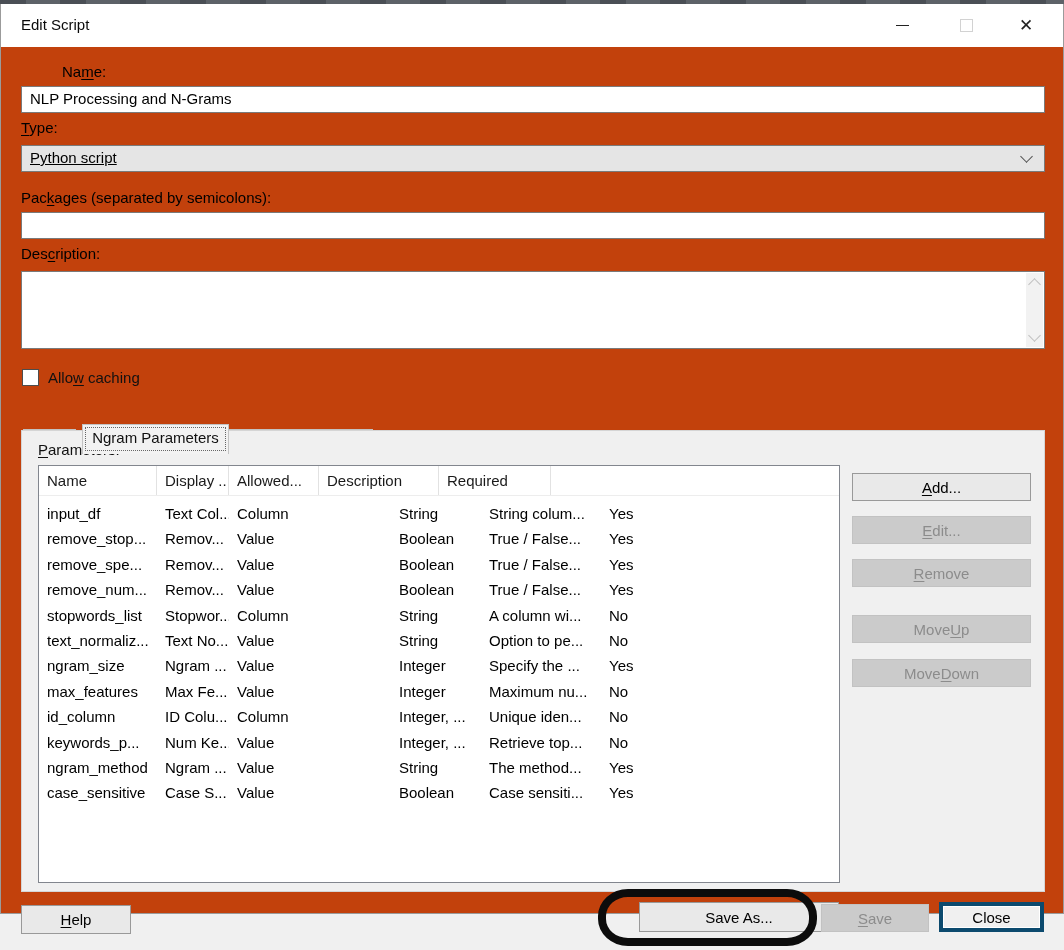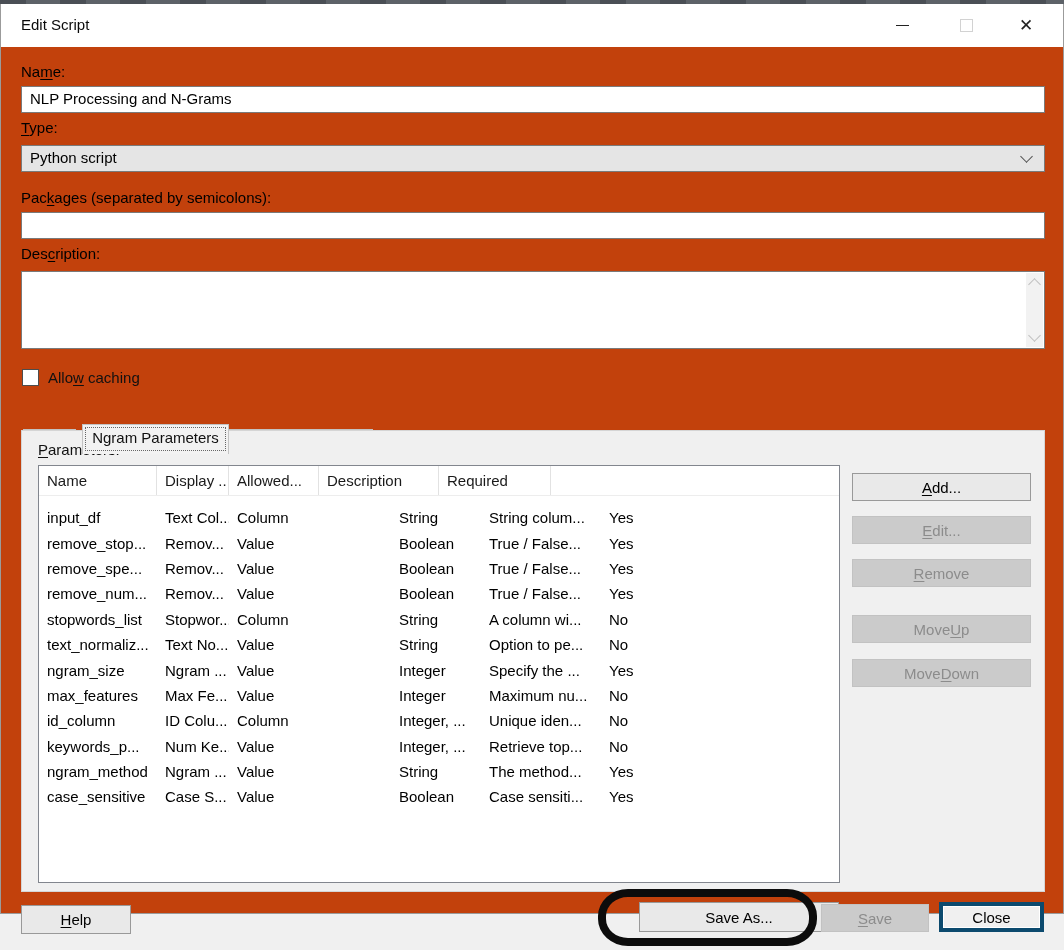--- a/index.html
+++ b/index.html
@@ -50,21 +50,21 @@
   .tab-focus { position:absolute; inset:2px 2px 3px 2px; border:1px dotted #666; pointer-events:none; }
 
   .panel { position:absolute; left:20px; top:426px; width:1024px; height:462px; background:#f0f0f0; border:1px solid #d5d5d5; z-index:2; }
 
   .params-label { position:absolute; left:16px; top:10px; }
 
   .ptable { position:absolute; left:16px; top:34px; width:802px; height:418px; background:#fff; border:1px solid #82868e; }
   .thead { display:flex; height:30px; border-bottom:1px solid #ededed; }
   .hcell { padding:6px 0 0 8px; white-space:nowrap; overflow:hidden; border-right:1px solid #e2e2e2; color:#1a1a1a; }
   .tbody { padding-top:9px; }
-  .trow { display:flex; height:25.4px; align-items:center; }
+  .trow { display:flex; height:25.4px; }
   .tcell { padding-left:8px; white-space:nowrap; overflow:hidden; color:#000; }
   .c0{width:118px;} .c1{width:72px;} .c2{width:162px;} .c3{width:90px;} .c4{width:120px;} .c5{width:112px;}
 
   .btn { position:absolute; display:flex; align-items:center; justify-content:center;
     background:#e9e9e9; border:1px solid #999; color:#000; }
   .btn.disabled { background:#cbcbcb; border-color:#c2c2c2; color:#8c8c8c; }
   .side-btn { left:830px; width:179px; height:28px; }
   .sb0{top:42px;} .sb1{top:85px;} .sb2{top:128px;} .sb3{top:184px;} .sb4{top:228px;}
 
   .btn-help { left:20px; top:901px; width:110px; height:29px; }
@@ -88,25 +88,25 @@
         <span class="min-glyph"></span>
       </div>
     <div class="caption-btn btn-max">
         <span class="max-glyph"></span>
       </div>
     <div class="caption-btn btn-close">
         <span class="x-glyph">✕</span>
       </div>
   </div>
 
-  <div class="label" style="top:59px;">Na<u>m</u>e:</div>
+  <div class="label" style="top:59px;margin-left:41px;">Na<u>m</u>e:</div>
   <div class="textbox" style="top:82px;">NLP Processing and N-Grams</div>
 
   <div class="label" style="top:115px;"><u>T</u>ype:</div>
-  <div class="textbox combo" style="top:141px;">
+  <div class="textbox combo" style="top:141px;text-decoration:underline;">
     <span>Python script</span>
     <span class="combo-arrow">
         <span class="chev" style="margin-top:-2px;"></span>
       </span>
   </div>
 
   <div class="label" style="top:185px;">Pac<u>k</u>ages (separated by semicolons):</div>
   <div class="textbox" style="top:208px;"></div>
 
   <div class="label" style="top:241px;">Des<u>c</u>ription:</div>

